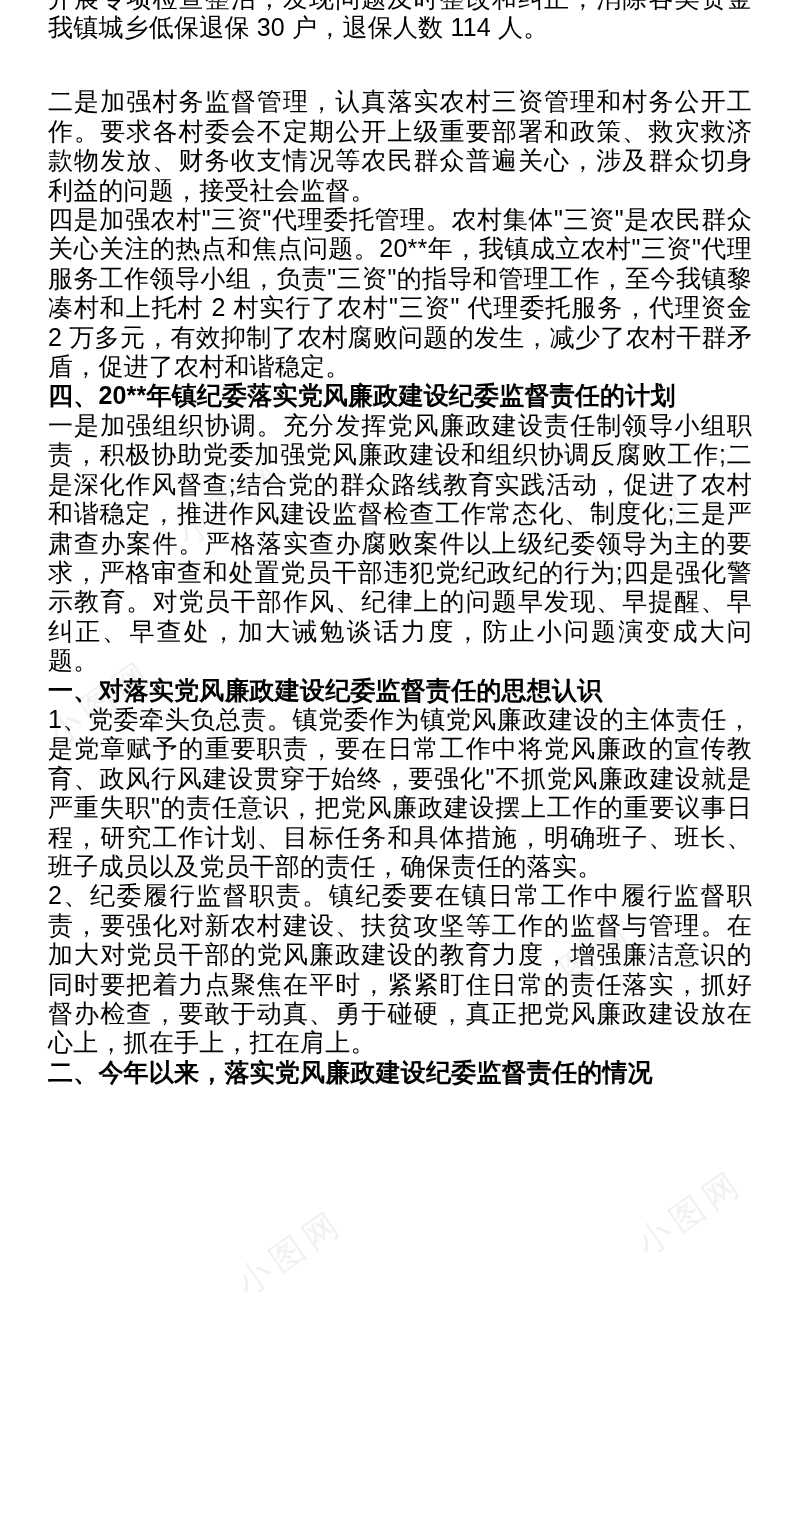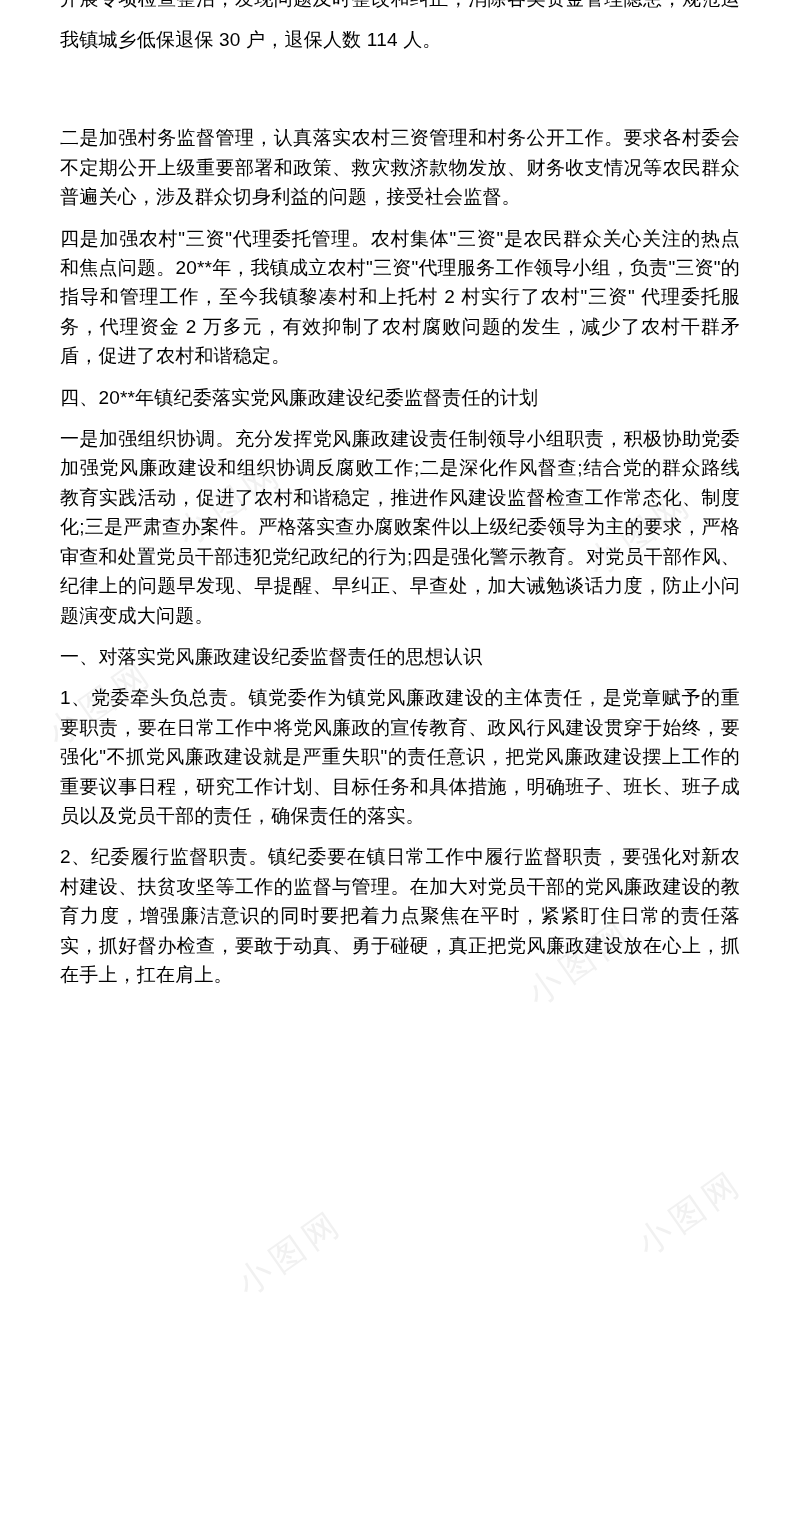--- a/index.html
+++ b/index.html
@@ -8,28 +8,28 @@
     width: 800px;
     height: 1526px;
     margin: 0 auto;
     background: #ffffff;
     overflow: hidden;
     color: #000;
     font-family: "Liberation Sans", "DejaVu Sans", sans-serif;
   }
   .content { padding: 0 48px; position: relative; z-index: 2; }
   p.line {
-    margin: 12px;
-    font-size: 19px;
+    margin: 0;
+    font-size: 25px;
     line-height: 29.4px;
     text-align: justify;
     letter-spacing: 0.2px;
     word-break: break-all;
   }
-  p.bold { font-weight: normal; }
+  p.bold { font-weight: bold; }
   .clip { height: 13px; overflow: hidden; }
   .clip p.line { margin-top: -16px; }
   .spacer { height: 45px; }
   .watermark {
     position: absolute;
     z-index: 1;
     font-size: 34px;
     letter-spacing: 6px;
     color: rgba(120, 120, 120, 0.10);
     transform: rotate(-35deg);
@@ -60,16 +60,17 @@
 
     <div class="spacer"></div>
 
     <p class="line">二是加强村务监督管理，认真落实农村三资管理和村务公开工作。要求各村委会不定期公开上级重要部署和政策、救灾救济款物发放、财务收支情况等农民群众普遍关心，涉及群众切身利益的问题，接受社会监督。</p>
     <p class="line">四是加强农村"三资"代理委托管理。农村集体"三资"是农民群众关心关注的热点和焦点问题。20**年，我镇成立农村"三资"代理服务工作领导小组，负责"三资"的指导和管理工作，至今我镇黎凑村和上托村 2 村实行了农村"三资" 代理委托服务，代理资金 2 万多元，有效抑制了农村腐败问题的发生，减少了农村干群矛盾，促进了农村和谐稳定。</p>
     <p class="line bold">四、20**年镇纪委落实党风廉政建设纪委监督责任的计划</p>
     <p class="line">一是加强组织协调。充分发挥党风廉政建设责任制领导小组职责，积极协助党委加强党风廉政建设和组织协调反腐败工作;二是深化作风督查;结合党的群众路线教育实践活动，促进了农村和谐稳定，推进作风建设监督检查工作常态化、制度化;三是严肃查办案件。严格落实查办腐败案件以上级纪委领导为主的要求，严格审查和处置党员干部违犯党纪政纪的行为;四是强化警示教育。对党员干部作风、纪律上的问题早发现、早提醒、早纠正、早查处，加大诫勉谈话力度，防止小问题演变成大问题。</p>
     <p class="line bold">一、对落实党风廉政建设纪委监督责任的思想认识</p>
     <p class="line">1、党委牵头负总责。镇党委作为镇党风廉政建设的主体责任，是党章赋予的重要职责，要在日常工作中将党风廉政的宣传教育、政风行风建设贯穿于始终，要强化"不抓党风廉政建设就是严重失职"的责任意识，把党风廉政建设摆上工作的重要议事日程，研究工作计划、目标任务和具体措施，明确班子、班长、班子成员以及党员干部的责任，确保责任的落实。</p>
     <p class="line">2、纪委履行监督职责。镇纪委要在镇日常工作中履行监督职责，要强化对新农村建设、扶贫攻坚等工作的监督与管理。在加大对党员干部的党风廉政建设的教育力度，增强廉洁意识的同时要把着力点聚焦在平时，紧紧盯住日常的责任落实，抓好督办检查，要敢于动真、勇于碰硬，真正把党风廉政建设放在心上，抓在手上，扛在肩上。</p>
+    <p class="line bold">二、今年以来，落实党风廉政建设纪委监督责任的情况</p>
 
   </div>
 
 </div>
 
 </body></html>

